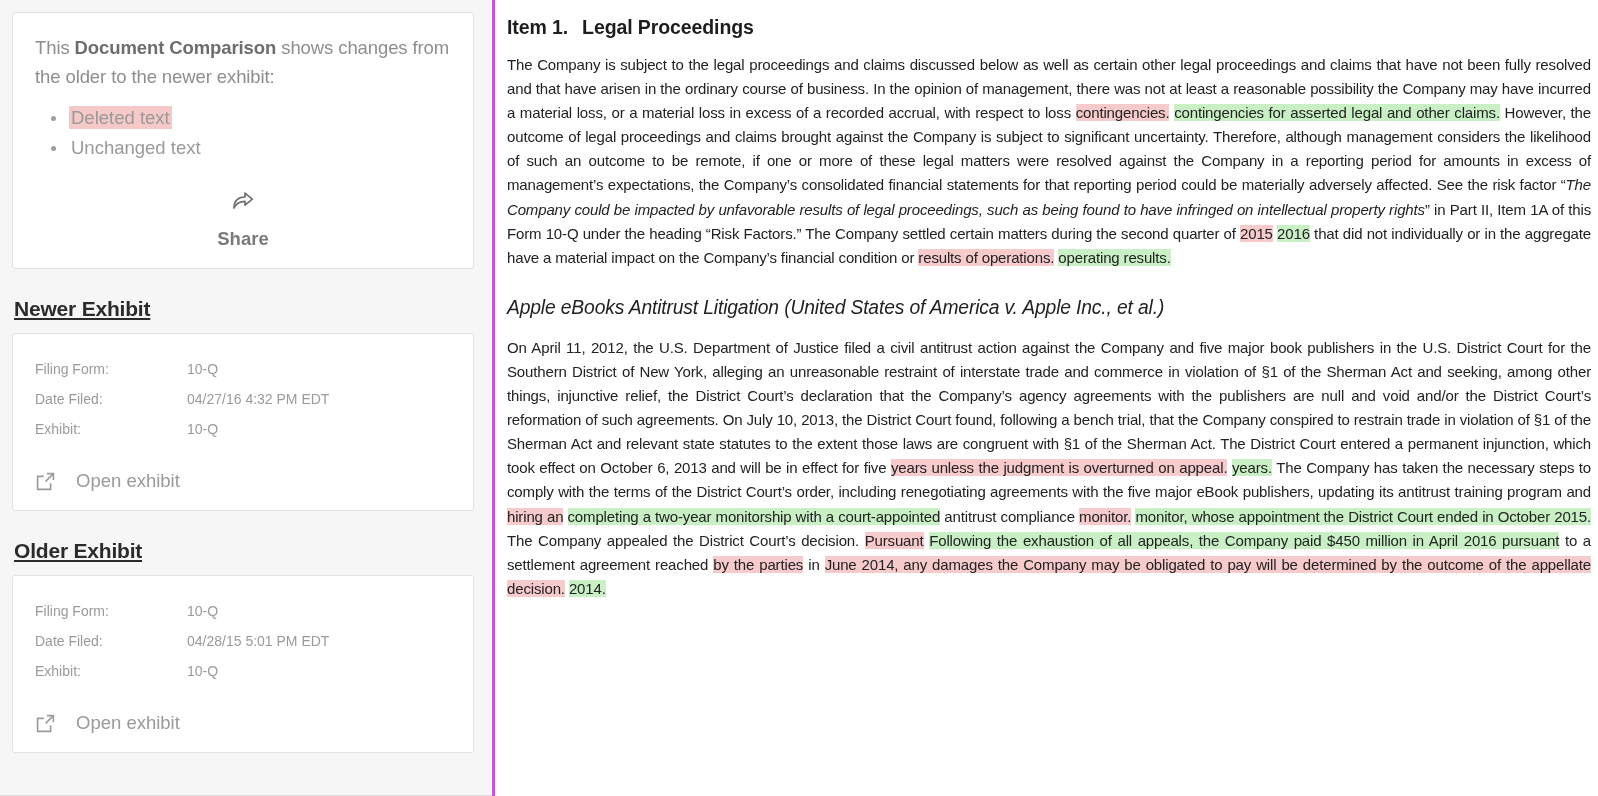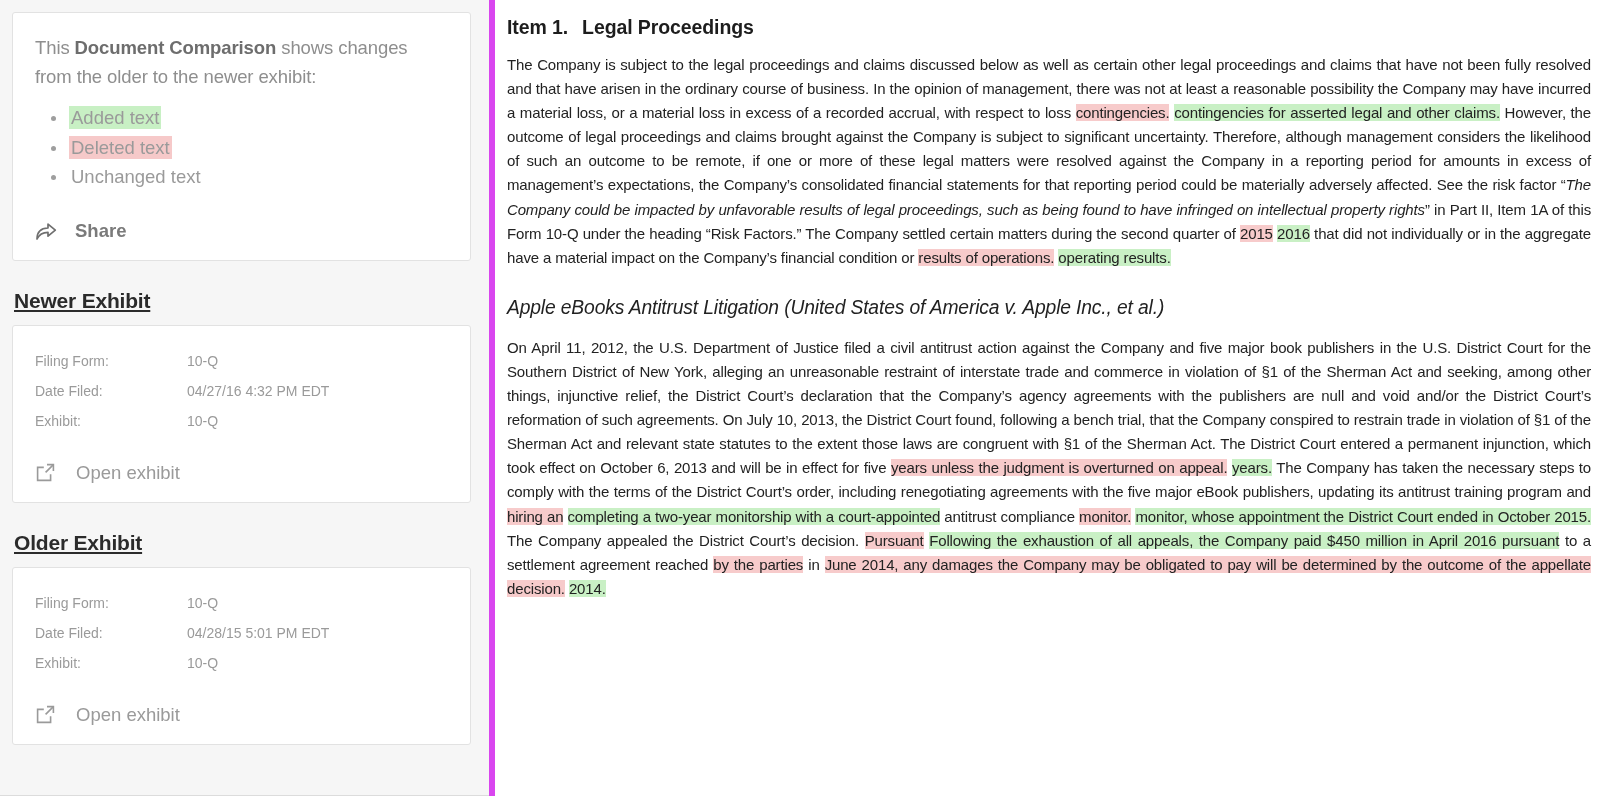--- a/index.html
+++ b/index.html
@@ -15,21 +15,21 @@
     width: 1598px;
     height: 796px;
     background: #f5f5f5;
   }
 
   
   .sidebar {
     width: 495px;
     flex: 0 0 495px;
     background: #f6f6f6;
-    border-right: 6px solid #d946ef;
+    border-right: 3px solid #d946ef;
     padding: 0 0 0 0;
     position: relative;
     overflow: hidden;
   }
   .sidebar-inner {
     padding: 12px 18px 0 12px;
   }
   .card {
     background: #ffffff;
     border: 1px solid #e2e2e2;
@@ -73,20 +73,21 @@
   .hl-del { background: #f6c9c9; }
 
   .share-row {
     display: flex;
     align-items: center;
     gap: 18px;
     margin-top: 28px;
     color: #7a7a7a;
     font-size: 18.5px;
     font-weight: bold;
+    flex-direction: column;
   }
   .share-row .ico { width: 22px; height: 20px; display:block; }
 
   .section-title {
     font-size: 21px;
     font-weight: bold;
     color: #2b2b2b;
     margin: 28px 0 12px 2px;
     letter-spacing: -0.2px;
     text-decoration: underline;
@@ -167,21 +168,20 @@
 <div class="app">
 
   <aside class="sidebar">
     <div class="sidebar-inner">
 
       <div class="card">
         <p class="legend-intro">
           <span>This </span><b>Document Comparison</b><span> shows changes from the older to the newer exhibit:</span>
         </p>
         <ul class="legend">
-          <li><span class="hl hl-add">Added text</span></li>
           <li><span class="hl hl-del">Deleted text</span></li>
           <li><span class="hl">Unchanged text</span></li>
         </ul>
         <div class="share-row">
           <span class="ico">
             <svg viewBox="0 0 22 20" width="22" height="20" fill="none" stroke="#6f6f6f" stroke-width="1.7">
               <path d="M2 18 C2 10 6 7.2 13 7 L13 3.2 L20.3 9.2 L13 15.2 L13 11.4 C7.6 11.4 4.2 13.4 2 18 Z" stroke-linejoin="round"></path>
             </svg>
           </span>
           <span>Share</span>

